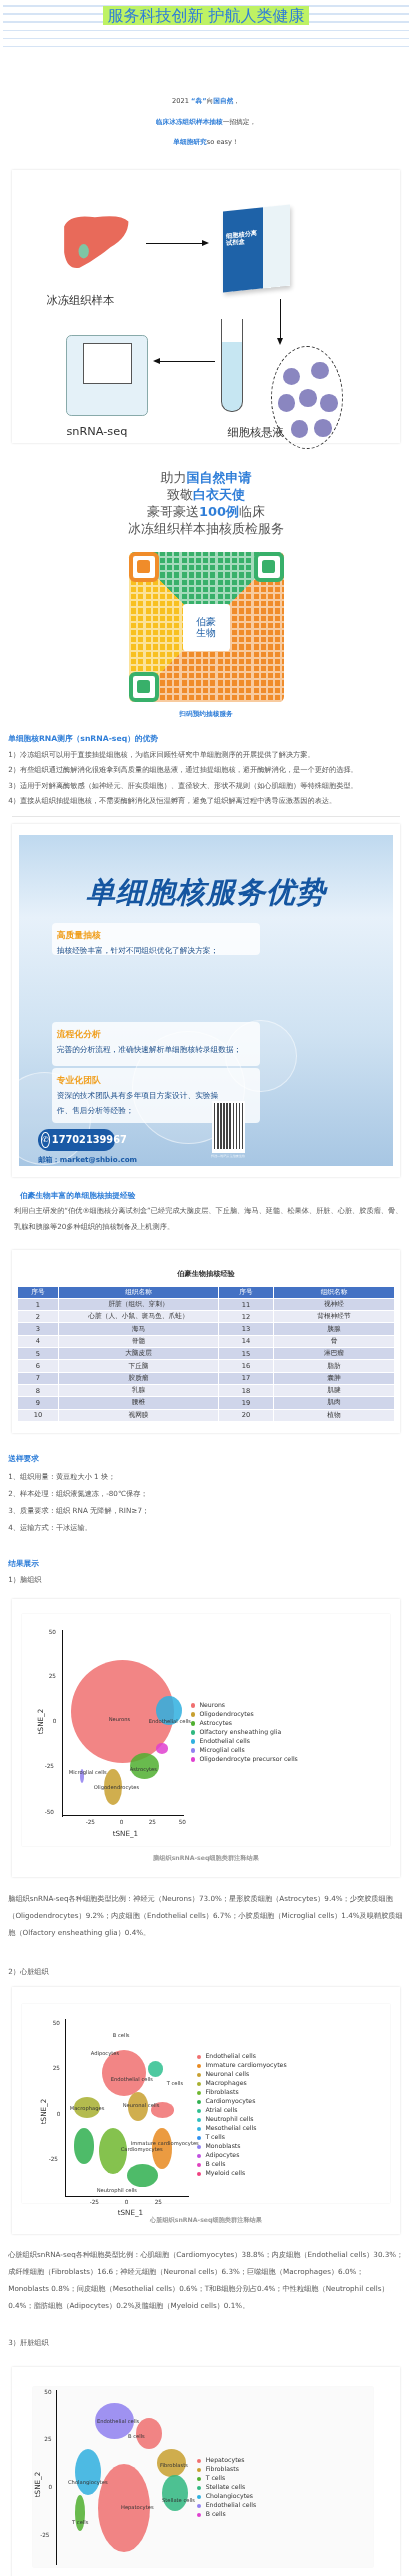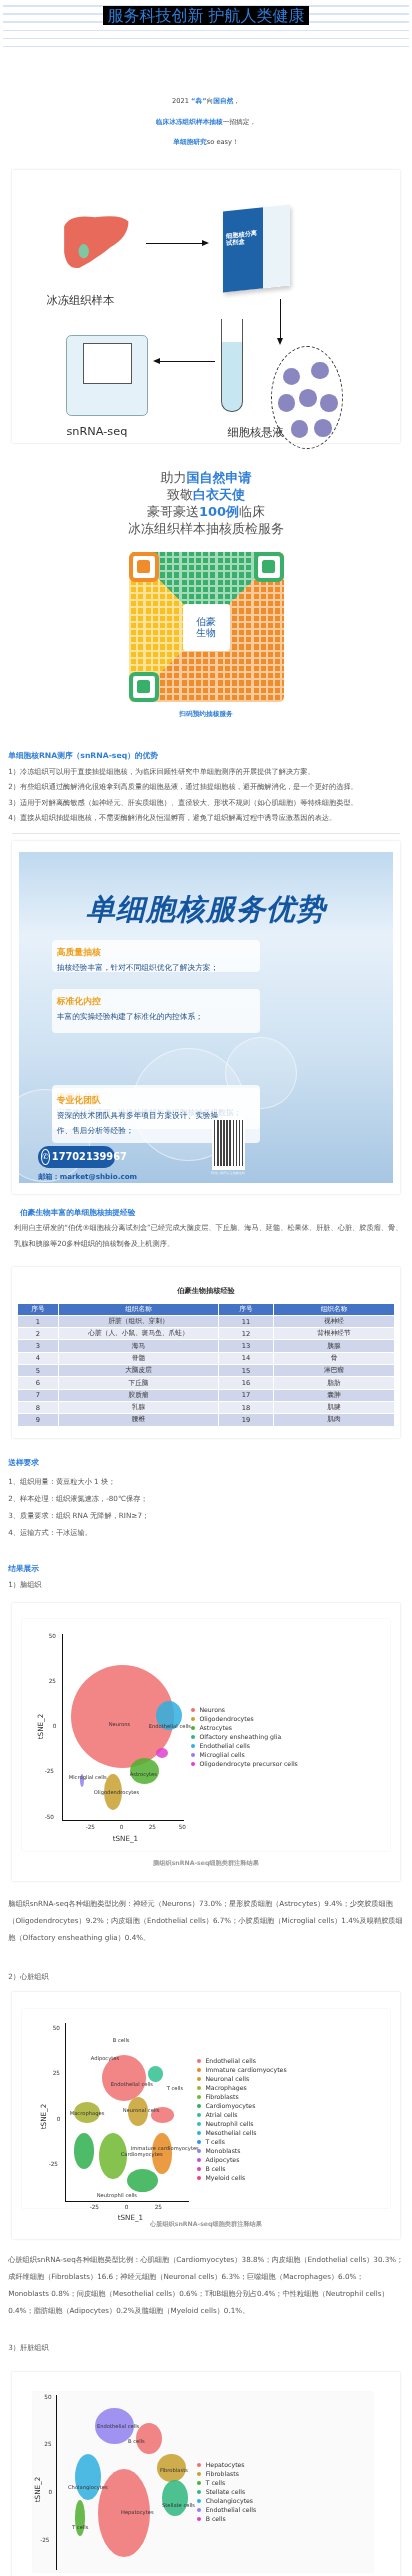--- a/index.html
+++ b/index.html
@@ -1,21 +1,21 @@
 <!DOCTYPE html>
 <html style="font-size:8.2px"><head>
 <meta charset="utf-8">
 <style>
 *{box-sizing:border-box;margin:0;padding:0}
 body{width:412px;background:#fff;font-family:"DejaVu Sans","Liberation Sans",sans-serif;color:#555;overflow-x:hidden}
 .blue{color:#2f7ed8;font-weight:bold}
 .header{position:relative;height:50px;margin:0 3.1px}
 .header .stripes{position:absolute;left:0;right:0;top:5.2px;height:43px;background:repeating-linear-gradient(to bottom,#d6e4f5 0,#d6e4f5 1.5px,transparent 1.5px,transparent 8.2px)}
 .header h1{position:absolute;left:0;right:0;top:6.2px;text-align:center;font-size:16px;font-weight:normal;color:#2f7ed8}
-.header h1 span{background:#000000;padding:0 4.1px}
+.header h1 span{background:#bef264;padding:0 4.1px}
 .intro{text-align:center;font-size:6.7px;line-height:20.6px;margin-top:41px;color:#444}
 .card{margin:0 12.4px;background:#fff;box-shadow:0 0 2.1px rgba(0,0,0,.15);position:relative}
 .flow{height:273px;margin-top:17.5px}
 .flow .lbl{position:absolute;font-size:11.3px;color:#333}
 .arrow{position:absolute;background:#111}
 .promo{text-align:center;font-size:13px;line-height:17px;margin-top:26px;color:#555}
 .qr{width:155px;height:150px;margin:14.4px auto 0;position:relative;border-radius:5.2px;
 background:conic-gradient(from 135deg,#f08c2a 0 25%,#f8c020 25% 50%,#38b06a 50% 75%,#f08c2a 75%);}
 .qr .grid{position:absolute;inset:0;background:repeating-linear-gradient(90deg,#fff 0 2.1px,transparent 2.1px 7.2px),repeating-linear-gradient(0deg,#fff 0 2.1px,transparent 2.1px 7.2px);opacity:.55;border-radius:5.2px}
 .qr .finder{position:absolute;width:30px;height:30px;border:4.6px solid;border-radius:6.2px;background:#fff}
@@ -113,42 +113,38 @@
   <div class="finder" style="left:0;bottom:0;color:#38b06a;border-color:#38b06a"></div>
   <div class="logo">
       <div>
         <div>伯豪</div>
         <div>生物</div>
       </div>
     </div>
 </div>
 <div class="scan blue">扫码预约抽核服务</div>
 
-<div class="sec-title blue" style="margin-top:32px">单细胞核RNA测序（snRNA-seq）的优势</div>
+<div class="sec-title blue" style="margin-top:15px">单细胞核RNA测序（snRNA-seq）的优势</div>
 <div class="para" style="margin-top:3.1px">
   <div>1）冷冻组织可以用于直接抽提细胞核，为临床回顾性研究中单细胞测序的开展提供了解决方案。</div>
   <div>2）有些组织通过酶解消化很难拿到高质量的细胞悬液，通过抽提细胞核，避开酶解消化，是一个更好的选择。</div>
   <div>3）适用于对解离酶敏感（如神经元、肝实质细胞）、直径较大、形状不规则（如心肌细胞）等特殊细胞类型。</div>
   <div>4）直接从组织抽提细胞核，不需要酶解消化及恒温孵育，避免了组织解离过程中诱导应激基因的表达。</div>
 </div>
 <div class="hr"></div>
 
 <div class="ad">
   <div class="ad-inner">
     <div class="bubble" style="left:113px;top:196px;width:113px;height:113px"></div>
     <div class="bubble" style="left:-20.6px;top:237px;width:93px;height:93px"></div>
     <div class="bubble" style="left:206px;top:185px;width:72px;height:72px"></div>
     <div class="ad-title">单细胞核服务优势</div>
     <div class="ad-box" style="top:88px;height:32px">
         <div class="t">高质量抽核</div>
         <div class="d">抽核经验丰富，针对不同组织优化了解决方案；</div>
-      </div>
-    <div class="ad-box" style="top:137px;height:44px">
-        <div class="t">标准化内控</div>
-        <div class="d">丰富的实操经验构建了标准化的内控体系；</div>
       </div>
     <div class="ad-box" style="top:187px;height:44px">
         <div class="t">流程化分析</div>
         <div class="d">完善的分析流程，准确快速解析单细胞核转录组数据；</div>
       </div>
     <div class="ad-box" style="top:236px;height:55px;padding-right:31px">
         <div class="t">专业化团队</div>
         <div class="d">资深的技术团队具有多年项目方案设计、实验操作、售后分析等经验；</div>
       </div>
 
@@ -228,20 +224,26 @@
           <td>8</td>
           <td>乳腺</td>
           <td>18</td>
           <td>肌腱</td>
         </tr>
       <tr>
           <td>9</td>
           <td>腰椎</td>
           <td>19</td>
           <td>肌肉</td>
+        </tr>
+      <tr>
+          <td>10</td>
+          <td>视网膜</td>
+          <td>20</td>
+          <td>植物</td>
         </tr>
     </tbody>
   </table>
 </div>
 
 <div class="sec-title blue" style="margin-top:20.6px">送样要求</div>
 <div class="para" style="line-height:17px;margin-top:4.1px">
   <div>1、组织用量：黄豆粒大小 1 块；</div>
   <div>2、样本处理：组织液氮速冻，-80℃保存；</div>
   <div>3、质量要求：组织 RNA 无降解，RIN≥7；</div>

